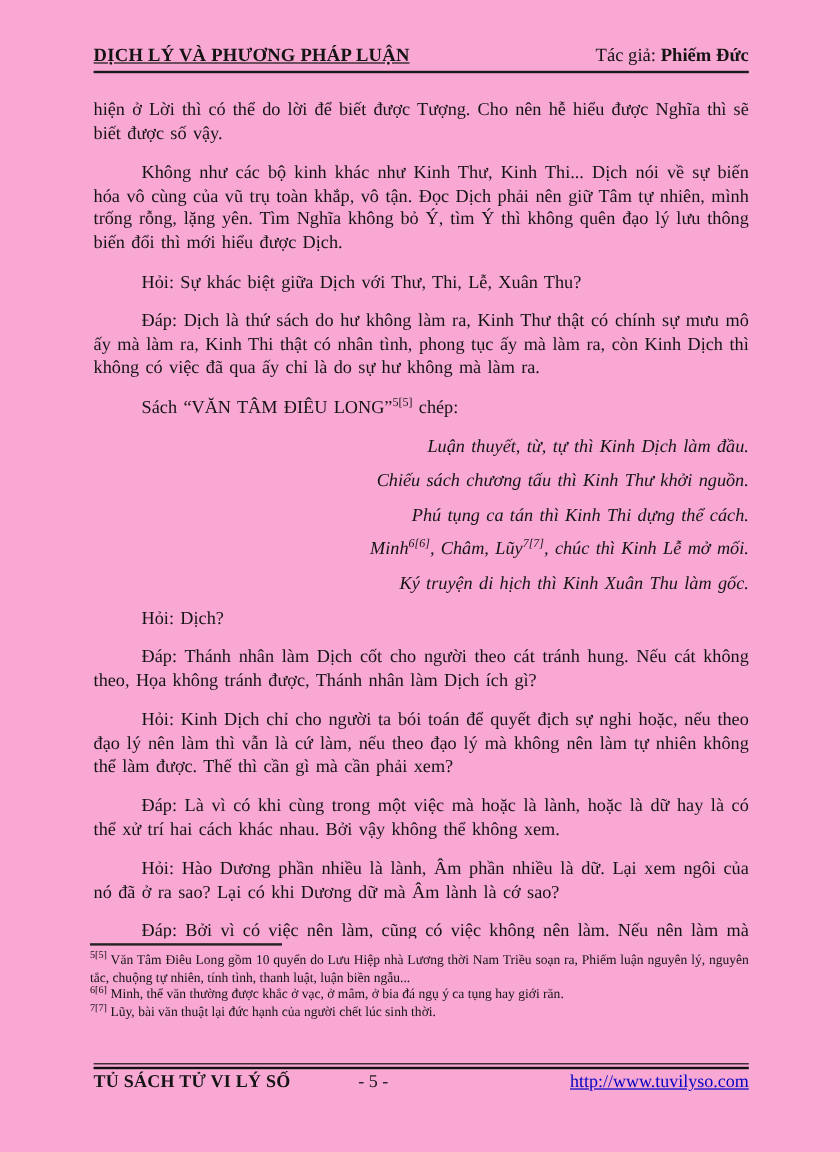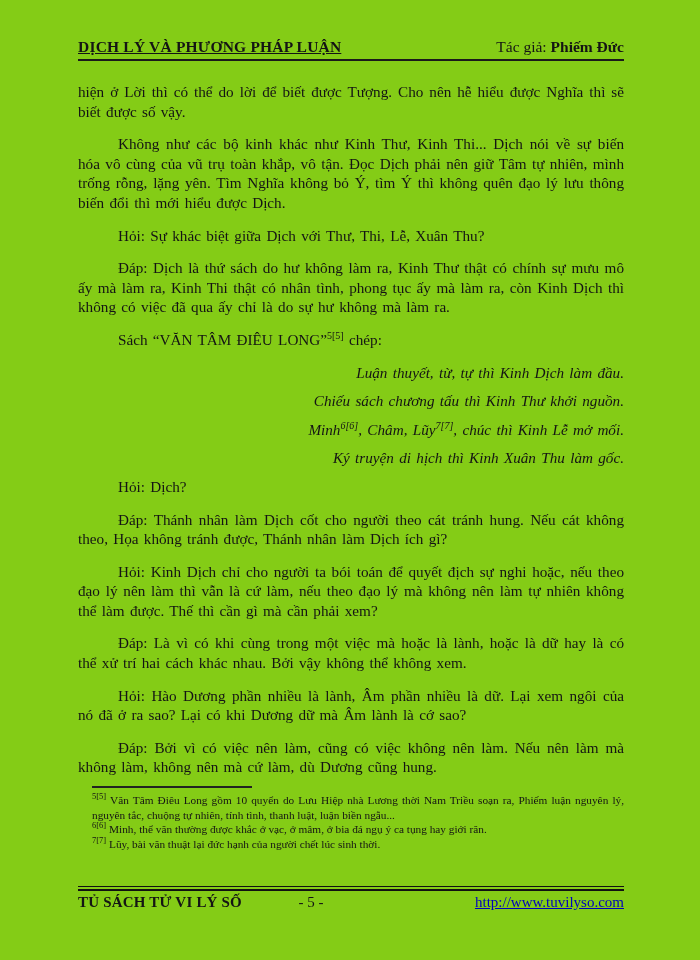--- a/index.html
+++ b/index.html
@@ -1,19 +1,19 @@
 <!DOCTYPE html>
 <html><head>
 <meta charset="utf-8">
 <style>
   html,body{margin:0;padding:0;background:#888;}
   .page{
     position:relative;
     width:700px;height:960px;
-    background:#84cc16;
+    background:#f9a8d4;
     margin:0 auto;
     font-family:"Liberation Serif","DejaVu Serif",serif;
     color:#141414;
     overflow:hidden;
     box-sizing:border-box;
   }
   .header{
     position:absolute;left:78px;right:76px;top:38px;
     display:flex;justify-content:space-between;align-items:flex-end;
     border-bottom:2px solid #1a1a1a;
@@ -32,21 +32,21 @@
   .body p{margin:0 0 13px 0;text-align:justify;}
   .body p.indent{text-indent:40px;}
   .body p.quote{
     text-align:right;font-style:italic;text-indent:0;
     margin:0 0 9px 0;
   }
   .body p.quote-first{margin-top:3px;}
   sup{font-size:10px;line-height:0;}
   .quote sup{font-style:italic;}
   .footnotes{
-    position:absolute;left:92px;right:76px;top:786px;
+    position:absolute;left:75px;right:76px;top:786px;
     font-size:11.3px;line-height:14.6px;
     text-align:justify;
   }
   .fn-rule{width:160px;border-top:2px solid #222;margin-bottom:5px;}
   .footnotes p{margin:0;}
   .footnotes sup{font-size:8.5px;}
   .footer{
     position:absolute;left:78px;right:76px;top:886px;
   }
   .double-rule{height:2px;border-top:1px solid #111;border-bottom:2px solid #111;margin-bottom:3px;}
@@ -70,20 +70,21 @@
   </div>
 
   <div class="body">
     <p>hiện ở Lời thì có thể do lời để biết được Tượng.  Cho nên hễ hiểu được Nghĩa thì sẽ biết được số vậy.</p>
     <p class="indent">Không như các bộ kinh khác như Kinh Thư, Kinh Thi...  Dịch nói về sự biến hóa vô cùng của vũ trụ toàn khắp, vô tận.  Đọc Dịch phải nên giữ Tâm tự nhiên, mình trống rỗng, lặng yên.  Tìm Nghĩa không bỏ Ý, tìm Ý thì không quên đạo lý lưu thông biến đổi thì mới hiểu được Dịch.</p>
     <p class="indent">Hỏi:  Sự khác biệt giữa Dịch với Thư, Thi, Lễ, Xuân Thu?</p>
     <p class="indent">Đáp:  Dịch là thứ sách do hư không làm ra, Kinh Thư thật có chính sự mưu mô ấy mà làm ra, Kinh Thi thật có nhân tình, phong tục ấy mà làm ra, còn Kinh Dịch thì không có việc đã qua ấy chỉ là do sự hư không mà làm ra.</p>
     <p class="indent"><span>Sách “VĂN TÂM ĐIÊU LONG”</span><sup>5[5]</sup><span> chép:</span></p>
     <p class="quote quote-first">Luận thuyết, từ, tự thì Kinh Dịch làm đầu.</p>
     <p class="quote">Chiếu sách chương tấu thì Kinh Thư khởi nguồn.</p>
+    <p class="quote">Phú tụng ca tán thì Kinh Thi dựng thể cách.</p>
     <p class="quote"><span>Minh</span><sup>6[6]</sup><span>, Châm, Lũy</span><sup>7[7]</sup><span>, chúc thì Kinh Lễ mở mối.</span></p>
     <p class="quote">Ký truyện di hịch thì Kinh Xuân Thu làm gốc.</p>
     <p class="indent">Hỏi:  Dịch?</p>
     <p class="indent">Đáp:  Thánh nhân làm Dịch cốt cho người theo cát tránh hung.  Nếu cát không theo, Họa không tránh được, Thánh nhân làm Dịch ích gì?</p>
     <p class="indent">Hỏi:  Kinh Dịch chỉ cho người ta bói toán để quyết địch sự nghi hoặc, nếu theo đạo lý nên làm thì vẫn là cứ làm, nếu theo đạo lý mà không nên làm tự nhiên không thể làm được.  Thế thì cần gì mà cần phải xem?</p>
     <p class="indent">Đáp:  Là vì có khi cùng trong một việc mà hoặc là lành, hoặc là dữ hay là có thể xử trí hai cách khác nhau.  Bởi vậy không thể không xem.</p>
     <p class="indent">Hỏi:  Hào Dương phần nhiều là lành, Âm phần nhiều là dữ.  Lại xem ngôi của nó đã ở ra sao?  Lại có khi Dương dữ mà Âm lành là cớ sao?</p>
     <p class="indent">Đáp:  Bởi vì có việc nên làm, cũng có việc không nên làm.  Nếu nên làm mà không làm, không nên mà cứ làm, dù Dương cũng hung.</p>
   </div>
 

